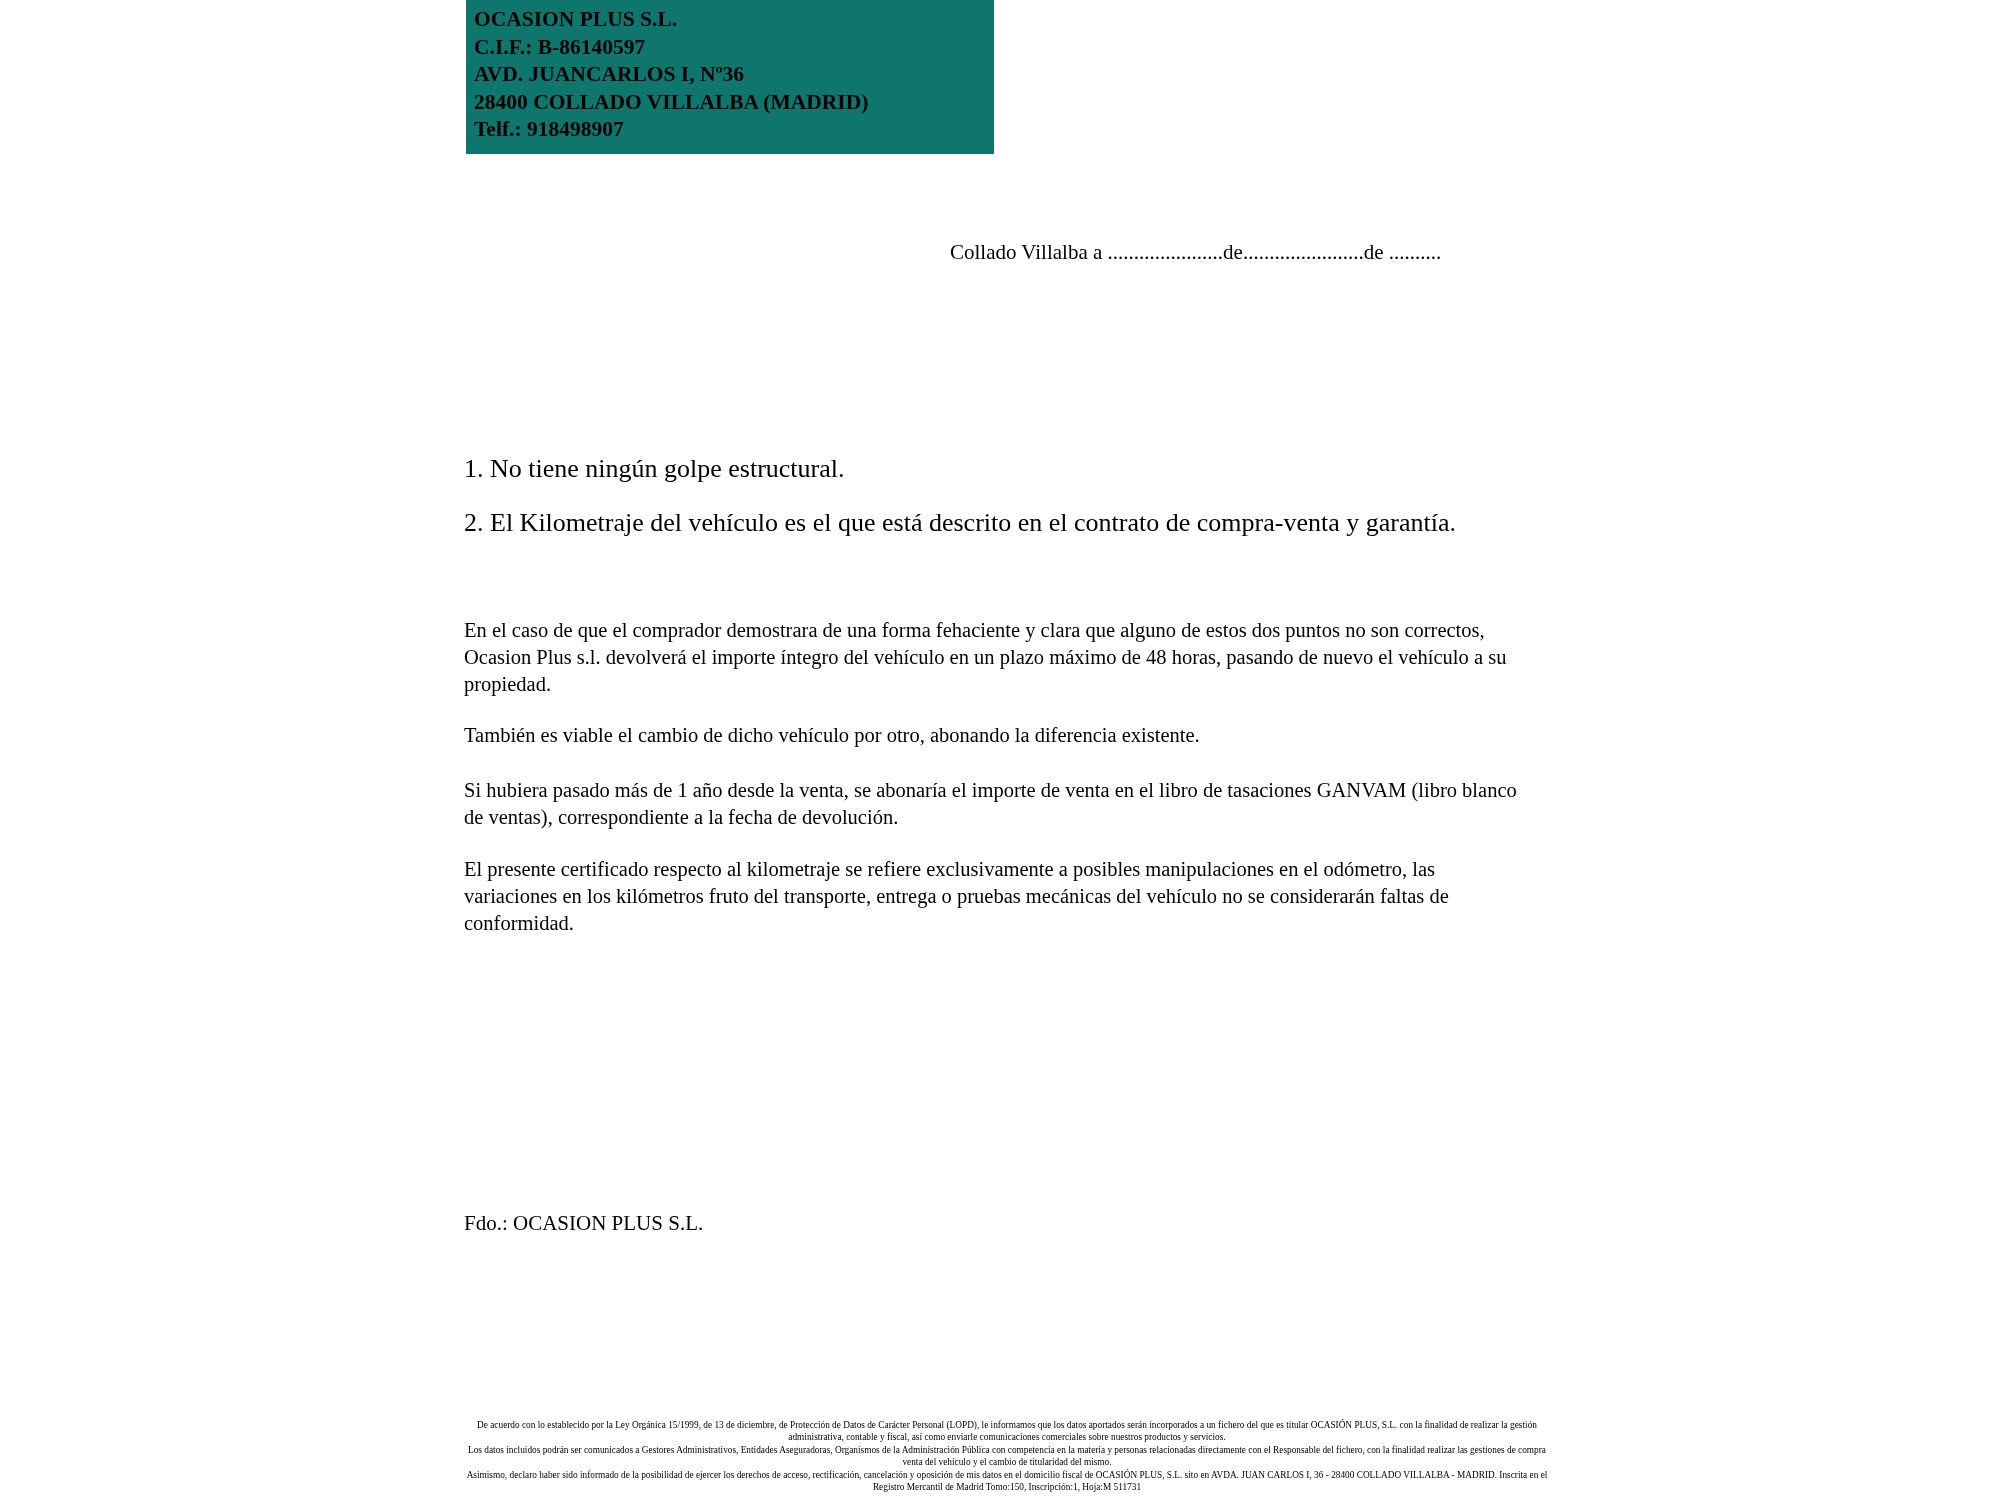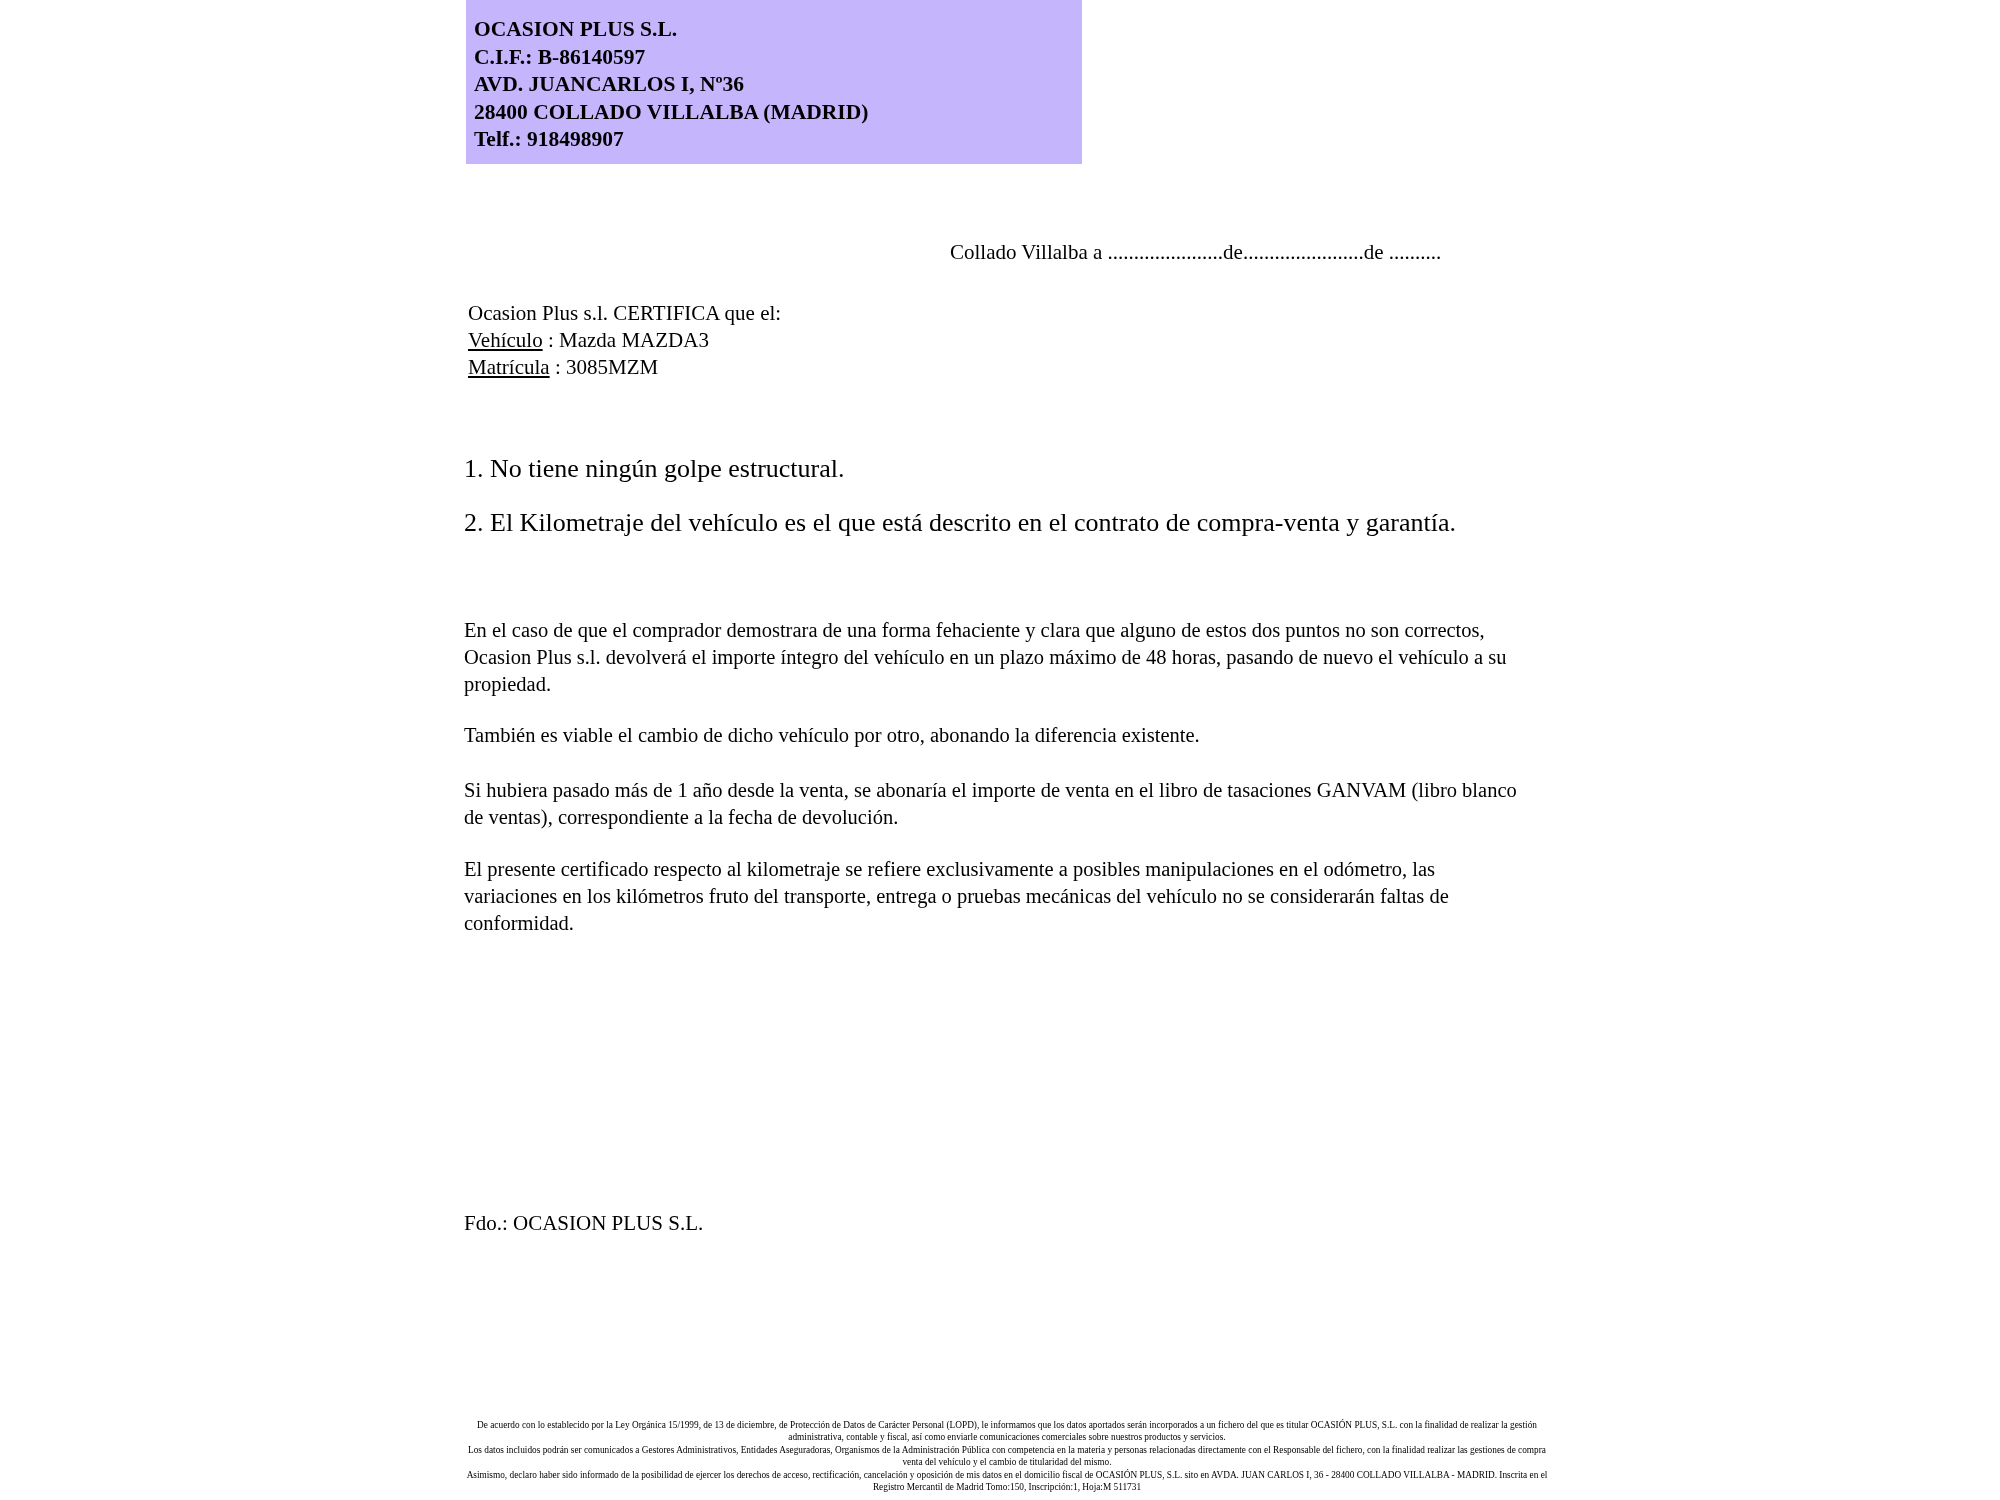--- a/index.html
+++ b/index.html
@@ -20,23 +20,23 @@
     left: 0; top: 0;
     width: 2000px;
     height: 1500px;
     background: #ffffff;
   }
   
   .letterhead {
     position: absolute;
     left: 466px;
     top: 0px;
-    width: 616px;
-    padding: 16px 0 10px 0;
-    background: #c4b5fd;
+    width: 528px;
+    padding: 6px 0 10px 0;
+    background: #0f766e;
     font-weight: bold;
     font-size: 21.5px;
     line-height: 27.5px;
   }
   .letterhead .lh-line {
     padding-left: 8px;
     white-space: pre;
   }
   
   .dateline {
@@ -112,25 +112,20 @@
   <div class="letterhead">
     <div class="lh-line">OCASION PLUS S.L.</div>
     <div class="lh-line">C.I.F.: B-86140597</div>
     <div class="lh-line">AVD. JUANCARLOS I, Nº36</div>
     <div class="lh-line">28400 COLLADO VILLALBA (MADRID)</div>
     <div class="lh-line">Telf.: 918498907</div>
   </div>
 
   <div class="dateline">Collado Villalba a ......................de.......................de ..........</div>
 
-  <div class="certifica">
-    <div class="cert-row">Ocasion Plus s.l. CERTIFICA que el:</div>
-    <div class="cert-row"><span class="underline-label">Vehículo</span><span> : </span><span>Mazda MAZDA3</span></div>
-    <div class="cert-row"><span class="underline-label">Matrícula</span><span> : </span><span>3085MZM</span></div>
-  </div>
 
   <div class="point point-1">1. No tiene ningún golpe estructural.</div>
   <div class="point point-2">2. El Kilometraje del vehículo es el que está descrito en el contrato de compra-venta y garantía.</div>
 
   <div class="para para-1">En el caso de que el comprador demostrara de una forma fehaciente y clara que alguno de estos dos puntos no son correctos, Ocasion Plus s.l. devolverá el importe íntegro del vehículo en un plazo máximo de 48 horas, pasando de nuevo el vehículo a su propiedad.</div>
   <div class="para para-2">También es viable el cambio de dicho vehículo por otro, abonando la diferencia existente.</div>
   <div class="para para-3">Si hubiera pasado más de 1 año desde la venta, se abonaría el importe de venta en el libro de tasaciones GANVAM (libro blanco de ventas), correspondiente a la fecha de devolución.</div>
   <div class="para para-4">El presente certificado respecto al kilometraje se refiere exclusivamente a posibles manipulaciones en el odómetro, las variaciones en los kilómetros fruto del transporte, entrega o pruebas mecánicas del vehículo no se considerarán faltas de conformidad.</div>
 
   <div class="signature">Fdo.: OCASION PLUS S.L.</div>

